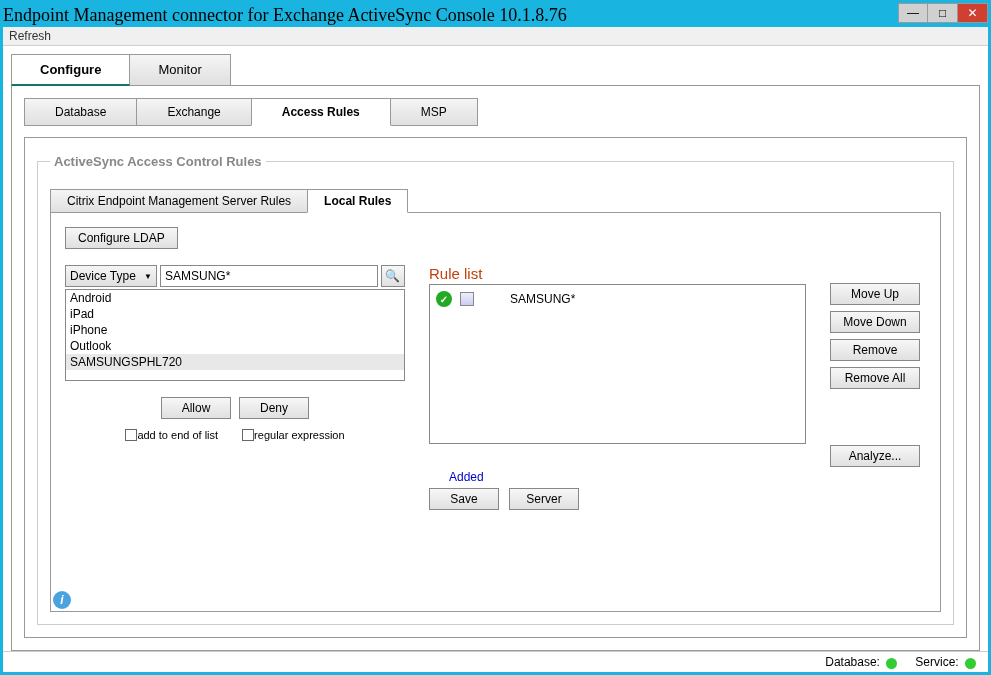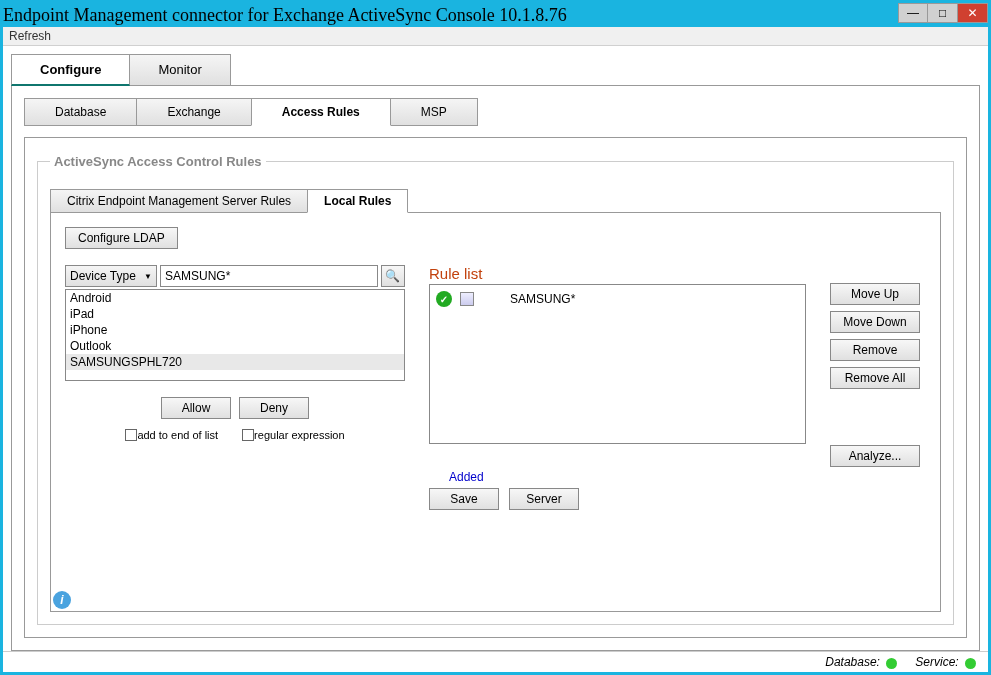--- a/index.html
+++ b/index.html
@@ -46,21 +46,21 @@
     .chk { display: flex; align-items: center; }
     .chkbox { width: 12px; height: 12px; border: 1px solid #666; background: #fff; cursor: pointer; }
     .rule-label { font-size: 15px; color: #c2410c; }
     .rule-list { border: 1px solid #888; height: 160px; background: #fff; padding: 4px; margin-top: 2px; }
     .rule-row { display: flex; align-items: center; gap: 8px; padding: 2px; }
     .status-icon { width: 16px; height: 16px; border-radius: 50%; background: #2a2; display: flex; align-items: center; justify-content: center; color: #fff; font-size: 10px; font-weight: bold; }
     .device-icon { width: 14px; height: 14px; border: 1px solid #888; background: linear-gradient(#eef,#cce); }
     .added-label { color: #00c; margin-top: 26px; margin-left: 20px; }
     .save-row { display: flex; gap: 10px; margin-top: 4px; }
     .info-icon { position: absolute; left: 28px; bottom: 28px; width: 18px; height: 18px; border-radius: 50%; background: #4aa3df; color: #fff; display: flex; align-items: center; justify-content: center; font-style: italic; font-weight: bold; font-size: 12px; cursor: pointer; }
-    .statusbar { height: 22px; border-top: 1px solid #ccc; display: flex; justify-content: flex-end; align-items: center; gap: 18px; padding: 0 12px; font-size: 12px; font-style: italic; }
+    .statusbar { height: 22px; border-top: 1px solid #ccc; display: flex; justify-content: flex-end; align-items: center; gap: 18px; padding: 0 12px; font-size: 12px; }
     .status-dot { width: 11px; height: 11px; border-radius: 50%; background: #3c3; display: inline-block; vertical-align: middle; margin-left: 3px; }
     .right-col .btn { width: 90px; }
     .right-col .gap { height: 44px; }
   </style>
 </head>
 <body>
 
 <div class="window">
   <div class="titlebar">
     <div class="titlebar-title">Endpoint Management connector for Exchange ActiveSync Console 10.1.8.76</div>

